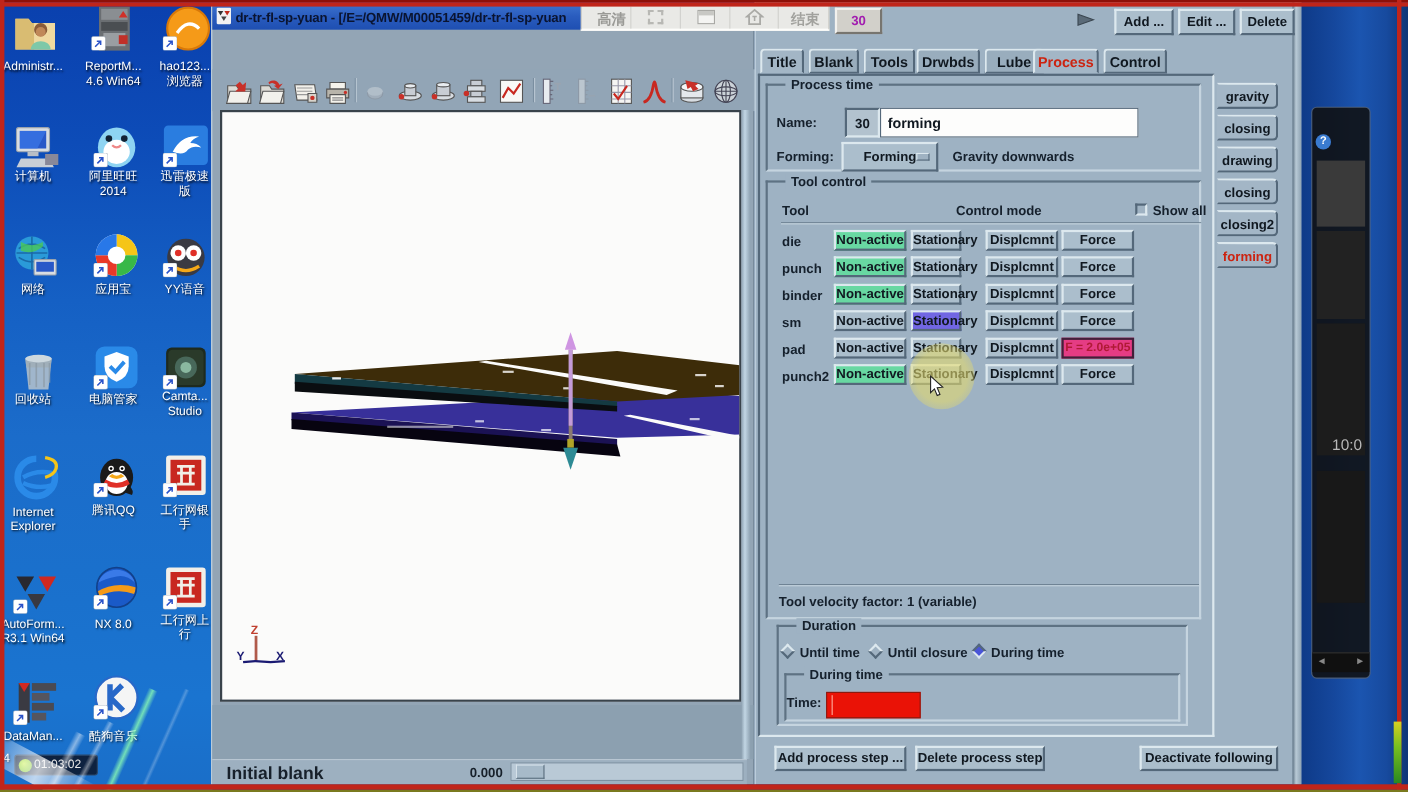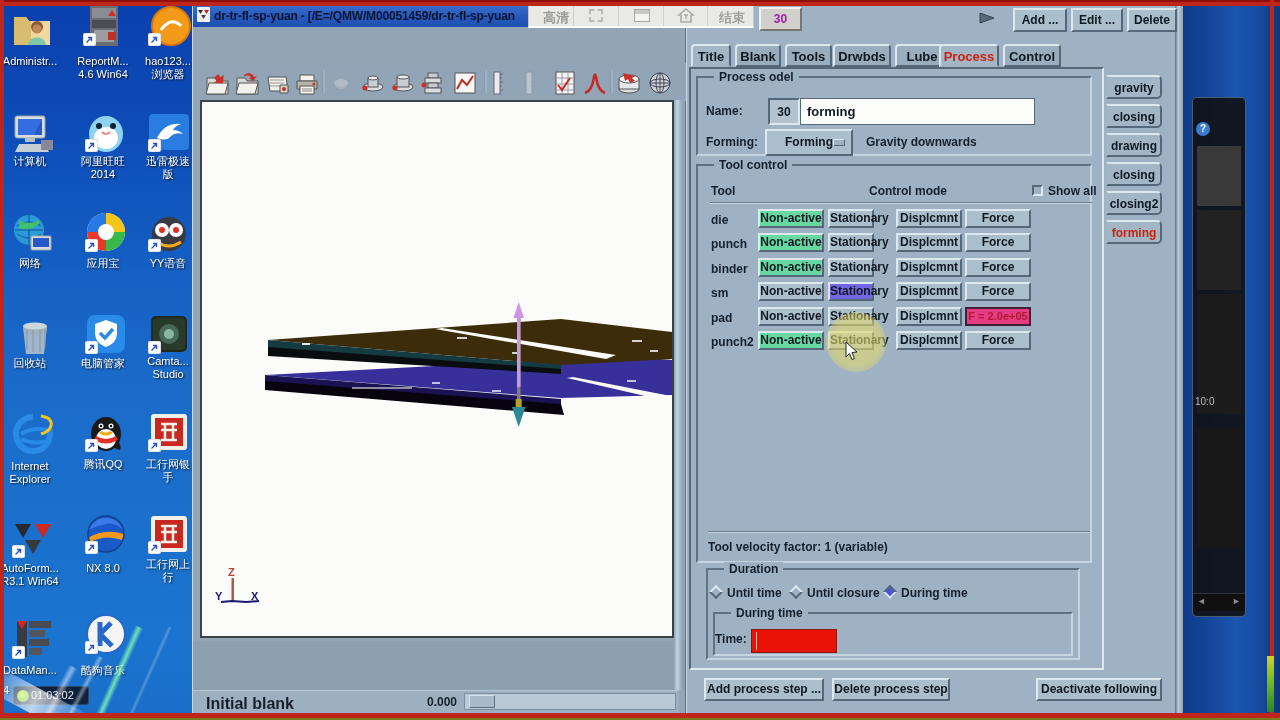--- a/index.html
+++ b/index.html
@@ -483,21 +483,21 @@
   <div class="tab" style="left:48px;width:46px;border-bottom:2px solid #54687a;background:#99adbd">Blank</div>
   <div class="tab" style="left:98px;width:47px;border-bottom:2px solid #54687a;background:#99adbd">Tools</div>
   <div class="tab" style="left:146px;width:58px;border-bottom:2px solid #54687a;background:#99adbd">Drwbds</div>
   <div class="tab" style="left:208px;width:54px;border-bottom:2px solid #54687a;background:#99adbd">Lube</div>
   <div class="tab" style="left:252px;width:60px;color:#cc2310">Process</div>
   <div class="tab" style="left:316px;width:58px;border-bottom:2px solid #54687a;background:#99adbd">Control</div>
 
   <div class="abs" style="left:2px;top:67px;width:415px;height:603px;border:2px solid;border-color:#54687a #dce8ee #dce8ee #54687a;"></div>
 
   <div class="gbox" style="left:9px;top:76px;width:396px;height:80px;">
-    <div class="glab">Process odel</div>
+    <div class="glab">Process time</div>
     <div class="flab" style="left:8px;top:26px">Name:</div>
     <div class="abs" style="left:70px;top:20px;width:32px;height:27px;background:#b2c2ce;border:2px solid;border-color:#54687a #dce8ee #dce8ee #54687a;font-size:12px;font-weight:bold;text-align:center;line-height:24px;color:#101820">30</div>
     <div class="abs" style="left:102px;top:20px;width:235px;height:27px;background:#fdfdfc;border:1px solid #54687a;font-size:13px;font-weight:bold;line-height:25px;color:#101820;padding-left:6px">forming</div>
     <div class="flab" style="left:8px;top:57px">Forming:</div>
     <div class="btn" style="left:67px;top:51px;width:88px;height:27px;line-height:23px;">Forming<span style="position:absolute;right:6px;top:8px;width:12px;height:7px;background:#9fb2c2;border:1px solid;border-color:#dce8ee #54687a #54687a #dce8ee"></span></div>
     <div class="flab" style="left:168px;top:57px">Gravity downwards</div>
   </div>
 
   <div class="gbox" style="left:9px;top:164px;width:396px;height:399px;">
     <div class="glab">Tool control</div>
@@ -585,21 +585,21 @@
     </svg>
   <div style="position:absolute;left:178px;top:2px;width:1px;height:20px;background:#d0d0cc"></div>
   <span style="position:absolute;left:190px;top:5px;font-size:13px;color:#a2a29e;font-weight:bold">结束</span>
 </div>
 
 <div class="abs" id="sidebar" style="left:1192px;top:97px;width:54px;height:520px;background:rgba(16,16,16,.88);border:1px solid rgba(90,110,140,.8);border-radius:5px;z-index:3;">
   <div style="position:absolute;left:3px;top:24px;width:14px;height:14px;border-radius:50%;background:#3a7bd0;color:#fff;font-size:10px;text-align:center;line-height:14px;font-weight:bold">?</div>
   <div style="position:absolute;left:4px;top:48px;width:44px;height:60px;background:#3a3a3a"></div>
   <div style="position:absolute;left:4px;top:112px;width:44px;height:80px;background:#222"></div>
   <div style="position:absolute;left:4px;top:196px;width:44px;height:120px;background:#1c1c1c"></div>
-  <div style="position:absolute;left:2px;top:298px;font-size:10px;color:#b8b8b8">10:0</div>
+  <div style="position:absolute;left:18px;top:298px;font-size:14px;color:#b8b8b8">10:0</div>
   <div style="position:absolute;left:4px;top:330px;width:44px;height:120px;background:#181818"></div>
   <div style="position:absolute;left:0px;top:495px;width:52px;height:18px;background:#101010;border-top:1px solid #333">
     <span style="position:absolute;left:4px;top:2px;color:#888;font-size:9px">◄</span>
     <span style="position:absolute;right:4px;top:2px;color:#888;font-size:9px">►</span>
   </div>
 </div>
 
 <div class="abs" style="left:1267px;top:656px;width:7px;height:56px;background:linear-gradient(180deg,#d8d020,#7ac020 40%,#2a8820);z-index:62"></div>
 
 <div class="abs redline" style="left:0;top:0;width:1280px;height:2px;background:#8e1008"></div>

